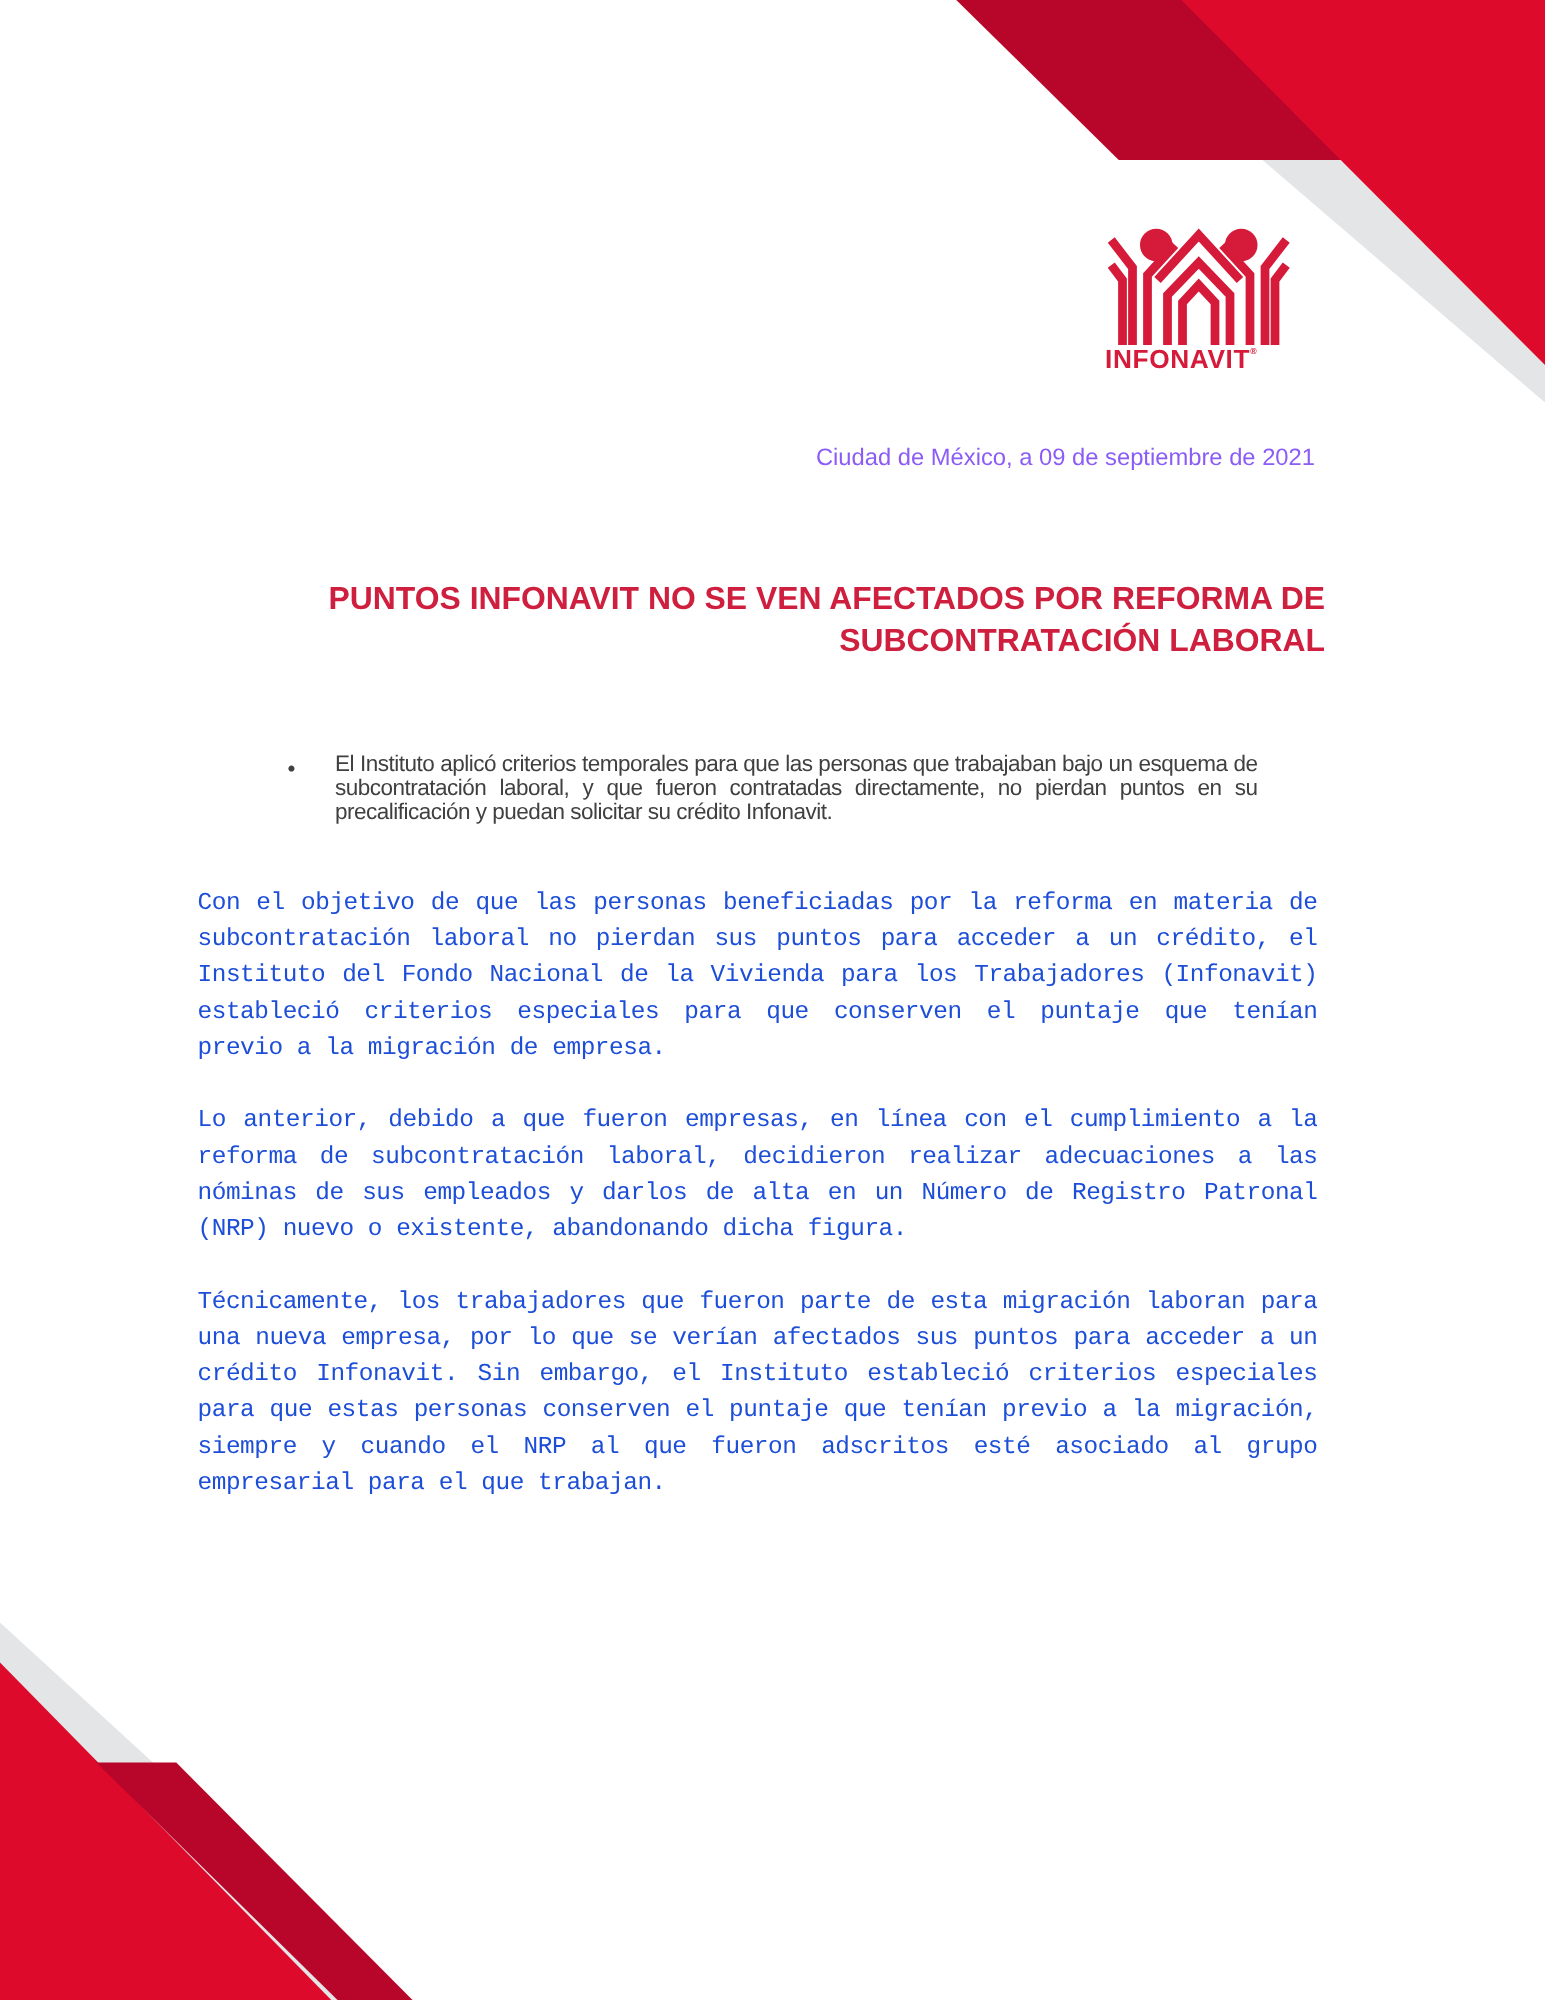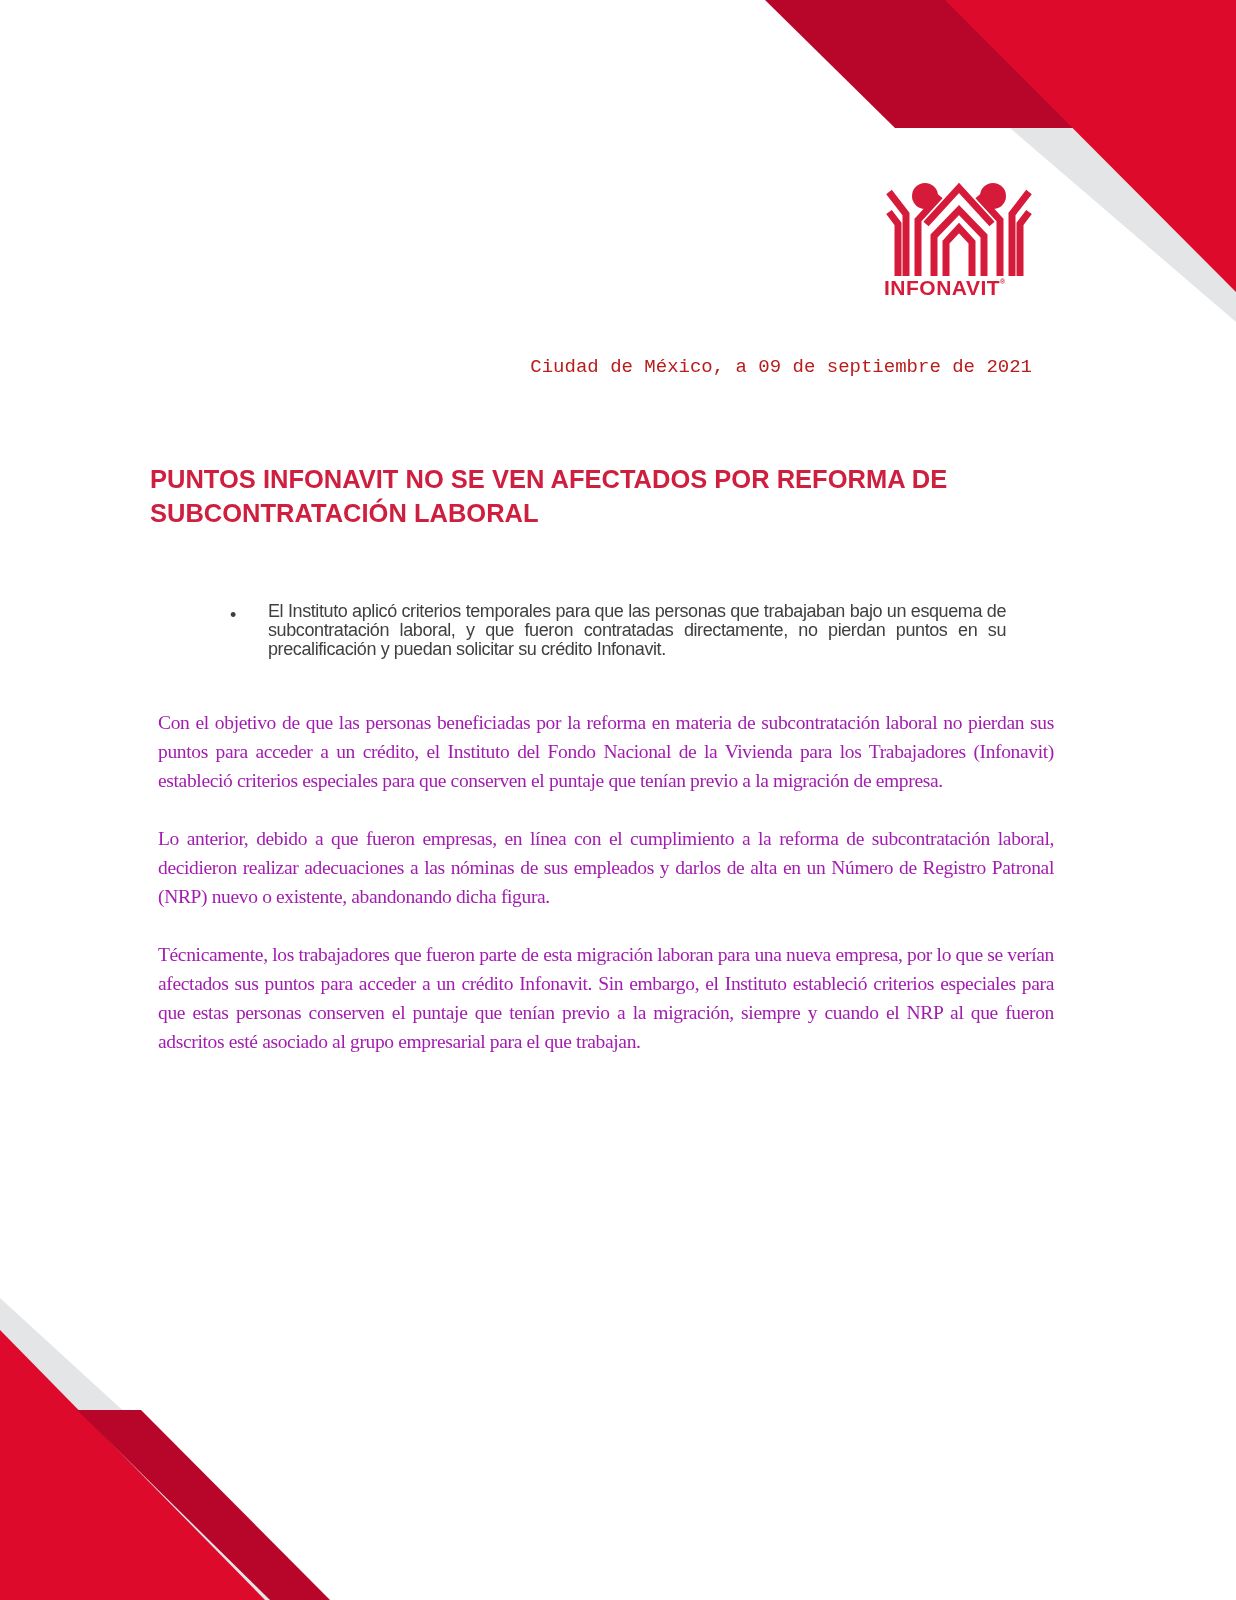--- a/index.html
+++ b/index.html
@@ -5,33 +5,33 @@
     html, body { margin: 0; padding: 0; background: #ffffff; }
     body { width: 1236px; height: 1600px; position: relative; overflow: hidden;
            font-family: "Liberation Sans", sans-serif; }
     .deco { position: absolute; left: 0; top: 0; width: 1236px; height: 1600px; pointer-events: none; }
     .logo { position: absolute; left: 884px; top: 180px; width: 150px; height: 120px; }
     .logo svg { display: block; }
     .logo-word { position: absolute; left: 0; top: 96px; width: 150px; text-align: left;
                  color: #d51a3a; font-weight: bold; font-size: 21px; letter-spacing: 0.5px;
                  font-family: "Liberation Sans", sans-serif; }
     .logo-word sup { font-size: 7px; vertical-align: top; position: relative; top: 2px; }
-    .date { position: absolute; right: 204px; top: 356px; font-size: 19px; color: #b91c1c;
-            font-family: Liberation Mono, monospace; }
-    .title { position: absolute; left: 150px; width: 910px; top: 462px; text-align: left;
+    .date { position: absolute; right: 184px; top: 356px; font-size: 19px; color: #8b5cf6;
+            font-family: Liberation Sans, sans-serif; }
+    .title { position: absolute; left: 150px; width: 910px; top: 462px; text-align: right;
              color: #cf1f3f; font-weight: bold; font-size: 25.5px; line-height: 34px;
              font-family: "Liberation Sans", sans-serif; }
     .bullet { position: absolute; left: 226px; top: 602px; width: 780px; display: flex; }
     .bullet .dot { width: 38px; flex: none; font-size: 18px; color: #404040; line-height: 27px; padding-left: 4px; }
     .bullet .txt { flex: 1; font-size: 18px; line-height: 19px; color: #404040; text-align: justify;
                    font-family: "Liberation Sans Narrow", "Liberation Sans", sans-serif; letter-spacing: -0.4px; }
     .body { position: absolute; left: 158px; width: 896px; top: 708px; }
-    .body p { margin: 0 0 29px 0; font-size: 19.5px; line-height: 29px; color: #a21caf;
+    .body p { margin: 0 0 29px 0; font-size: 19.5px; line-height: 29px; color: #1d4ed8;
               text-align: justify; letter-spacing: -0.35px;
-              font-family: Liberation Serif, serif; }
+              font-family: Liberation Mono, monospace; }
   </style>
 </head>
 <body>
 
 <svg class="deco" viewBox="0 0 1236 1600" width="1236" height="1600">
 
   <polygon points="1010,128 1236,128 1236,322" fill="#e4e5e7"></polygon>
   <polygon points="765,0 1236,0 1236,128 895,128" fill="#b8062a"></polygon>
   <polygon points="945,0 1236,0 1236,292" fill="#dd0a2b"></polygon>
 

